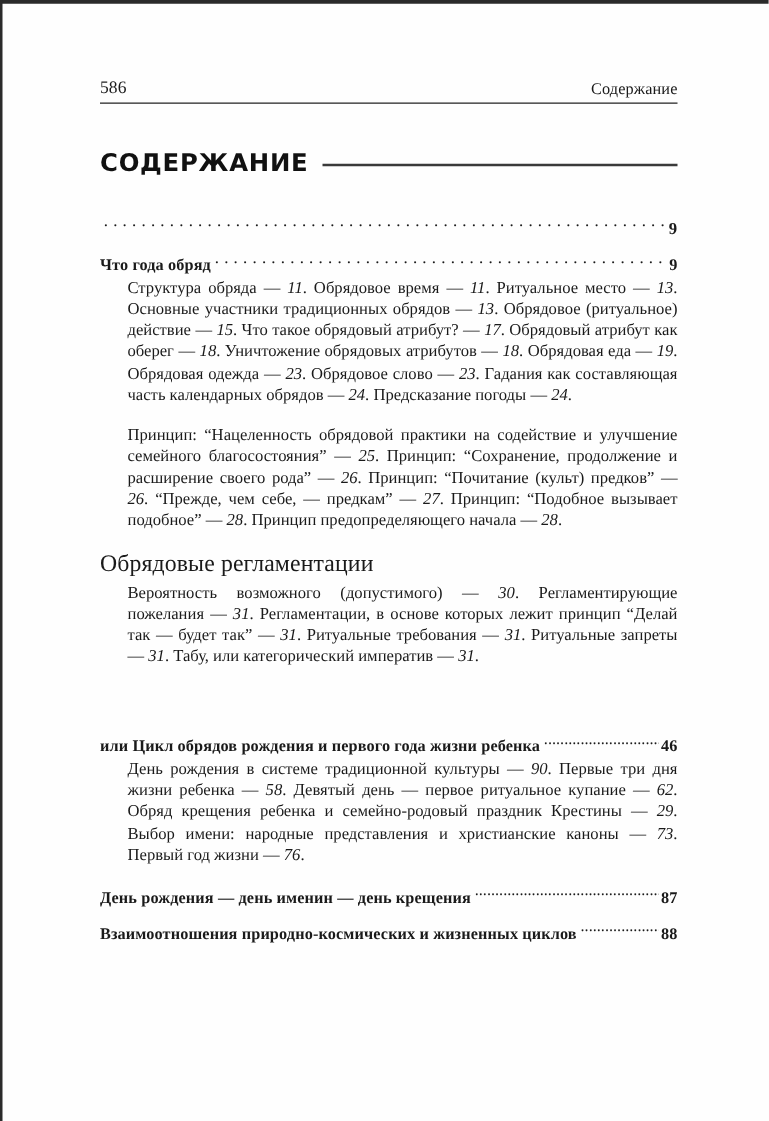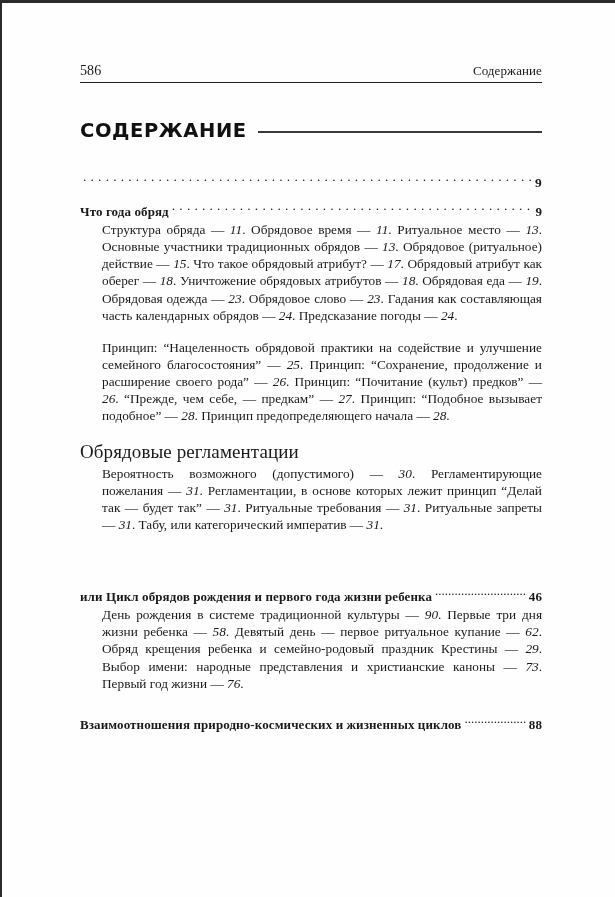--- a/index.html
+++ b/index.html
@@ -213,20 +213,27 @@
         <span class="etext">или Цикл обрядов рождения и первого года жизни ребенка</span>
         <span class="leader tight"></span>
         <span class="pnum">46</span>
       </div>
       <div class="body-block">День рождения в системе традиционной культуры — <i>90</i>. Первые три дня жизни ребенка — <i>58</i>. Девятый день — первое ритуальное купание — <i>62</i>. Обряд крещения ребенка и семейно-родовый праздник Крестины — <i>29</i>. Выбор имени: народные представления и христианские каноны — <i>73</i>. Первый год жизни — <i>76</i>.</div>
     </div>
 
     <div class="gap-md"></div>
 
 
+    <div class="entry">
+      <div class="lvl2">
+        <span class="etext">День рождения — день именин — день крещения</span>
+        <span class="leader tight"></span>
+        <span class="pnum">87</span>
+      </div>
+    </div>
 
     <div class="gap-sm"></div>
 
     <div class="entry">
       <div class="lvl2">
         <span class="etext">Взаимоотношения природно-космических и жизненных циклов</span>
         <span class="leader tight"></span>
         <span class="pnum">88</span>
       </div>
     </div>

